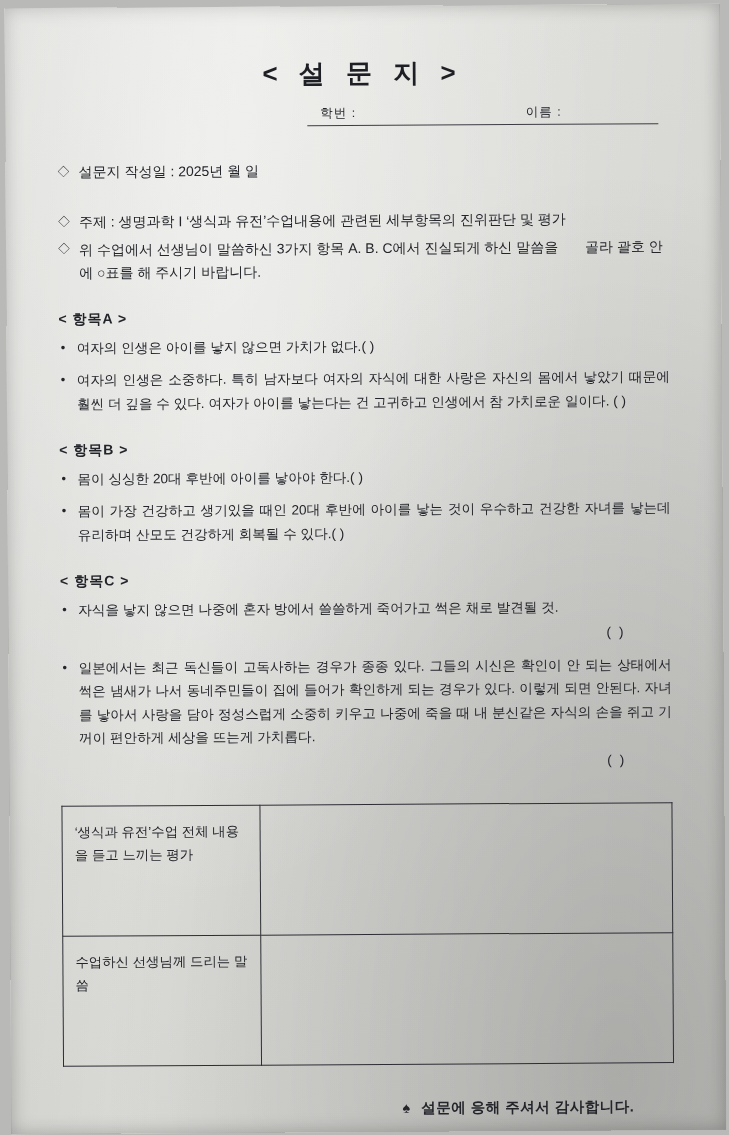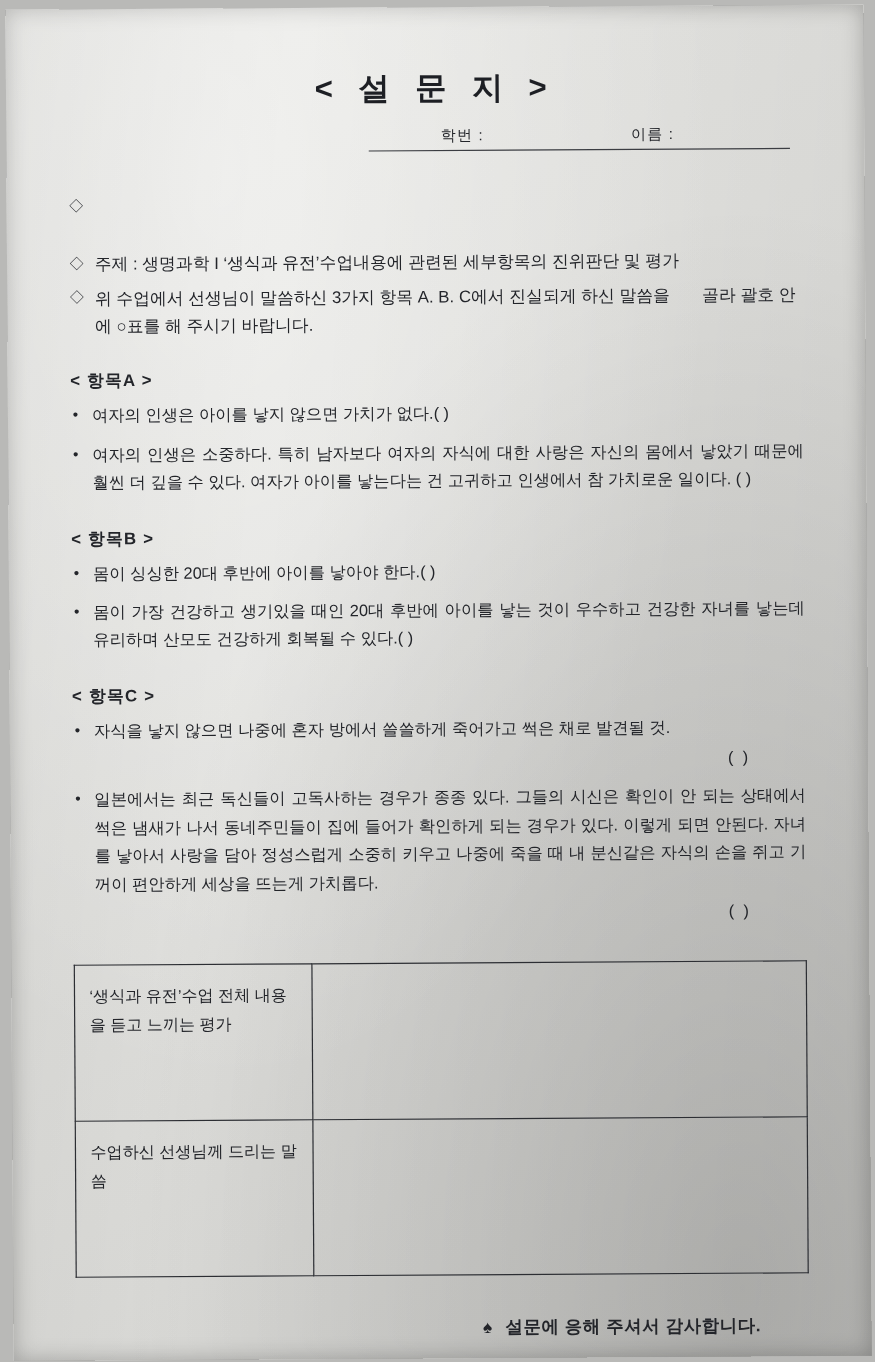--- a/index.html
+++ b/index.html
@@ -55,21 +55,21 @@
     display: flex;
     align-items: flex-end;
     justify-content: flex-end;
     gap: 26px;
     margin: 14px 10px 0 250px;
     border-bottom: 1.3px solid #3b3d42;
     padding-bottom: 3px;
     font-size: 12.5px;
     letter-spacing: 1px;
   }
-  .id-row .field { white-space: nowrap; }
+  .id-row .field { white-space: nowrap; margin-left: 47px; }
   .id-row .blank { display: inline-block; width: 92px; }
 
   .line {
     font-size: 14px;
     line-height: 1.55;
     margin: 0;
   }
   .diamond-line {
     display: flex;
     gap: 9px;
@@ -159,20 +159,21 @@
         <span class="blank"></span>
       </span>
       <span class="field">
         <span>이름 :</span>
         <span class="blank"></span>
       </span>
     </div>
 
     <div class="diamond-line block-date">
       <span class="dia">◇</span>
+      <span class="line">설문지 작성일 : 2025년      월      일</span>
     </div>
 
     <div class="diamond-line block-topic">
       <span class="dia">◇</span>
       <span class="line">주제 :  생명과학 I ‘생식과 유전’수업내용에 관련된 세부항목의 진위판단 및 평가</span>
     </div>
 
     <div class="diamond-line block-inst">
       <span class="dia">◇</span>
       <span>

